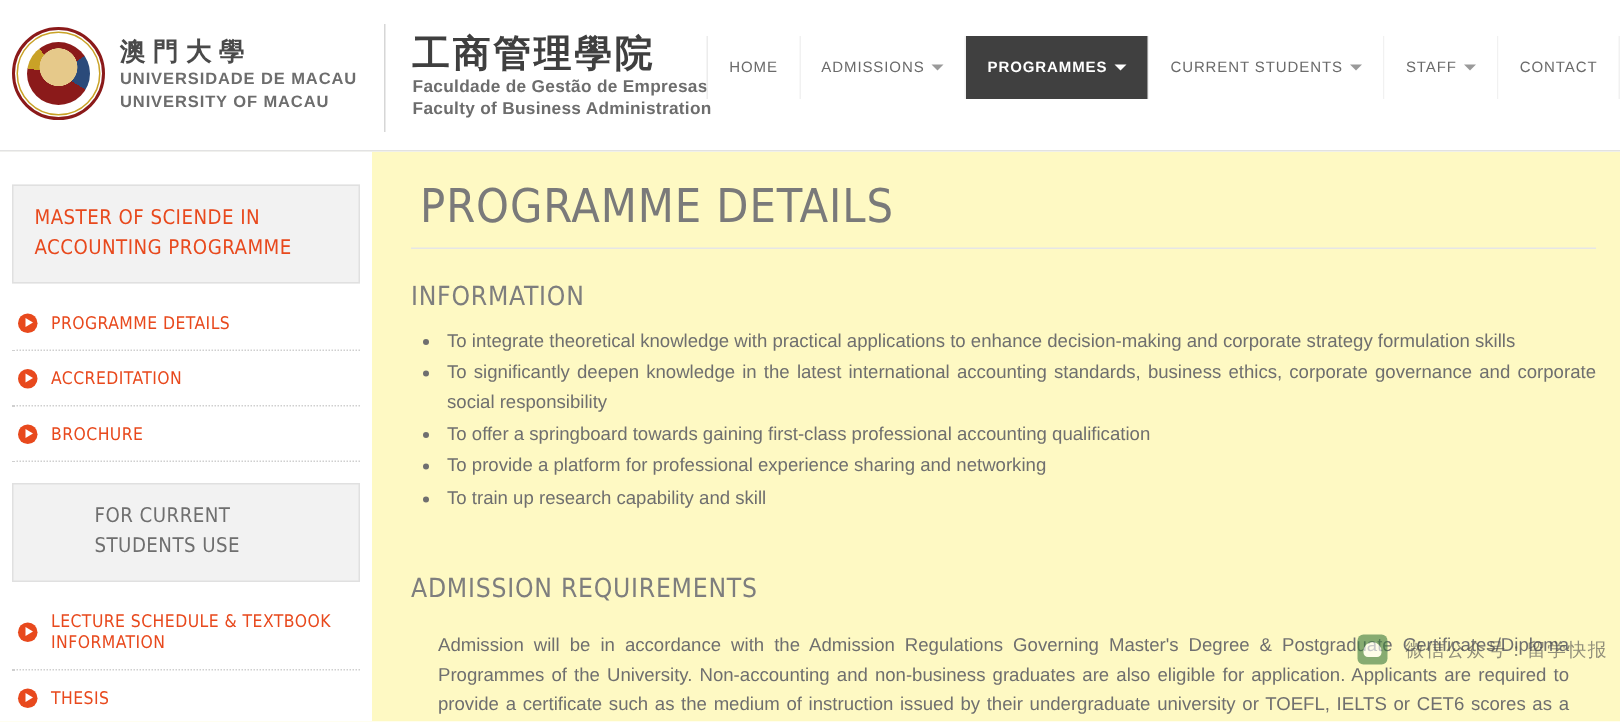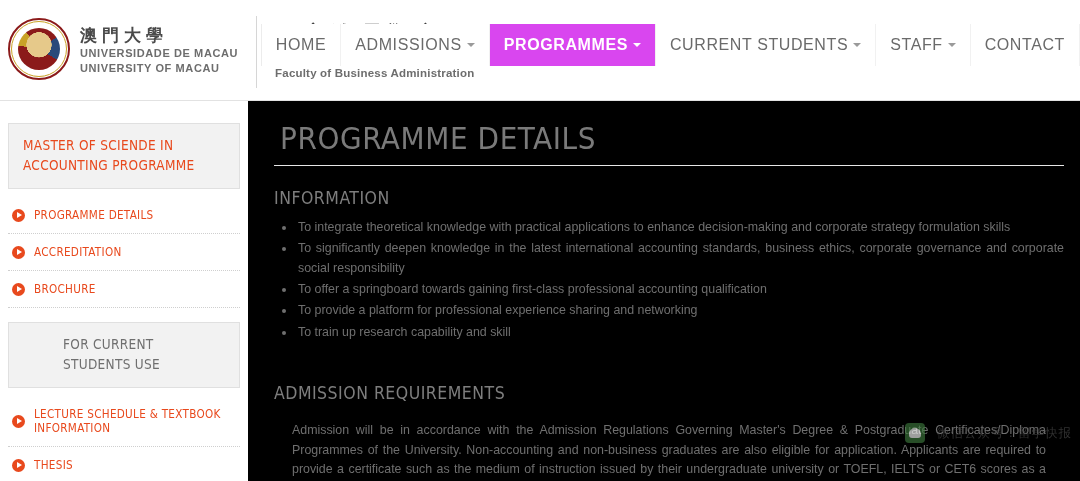--- a/index.html
+++ b/index.html
@@ -107,48 +107,48 @@
     right: 0; top: 24px;
     display: flex;
     align-items: stretch;
     height: 42px;
     border-left: 1px solid #ececec;
   }
   .nav-item {
     display: flex;
     align-items: center;
     padding: 0 14px;
-    font-size: 16px;
+    font-size: 10px;
     letter-spacing: 0.6px;
     color: #6a6a6a;
     white-space: nowrap;
     cursor: pointer;
     background: #ffffff;
     border-right: 1px solid #f1f1f1;
   }
   .nav-item.active {
-    background: #d946ef;
+    background: #404040;
     color: #ffffff;
     font-weight: 700;
   }
   .caret {
     display: inline-block;
     margin-left: 5px;
     width: 0; height: 0;
     border-left: 4px solid transparent;
     border-right: 4px solid transparent;
     border-top: 4px solid #9a9a9a;
   }
   .nav-item.active .caret { border-top-color: #ffffff; }
 
   
   .content {
     display: flex;
     height: 380px;
-    background: #000000;
+    background: #fef9c3;
   }
 
   
   .sidebar {
     width: 248px;
     flex: 0 0 248px;
     padding: 22px 0 0 0;
     background: #ffffff;
   }
   .side-card {

